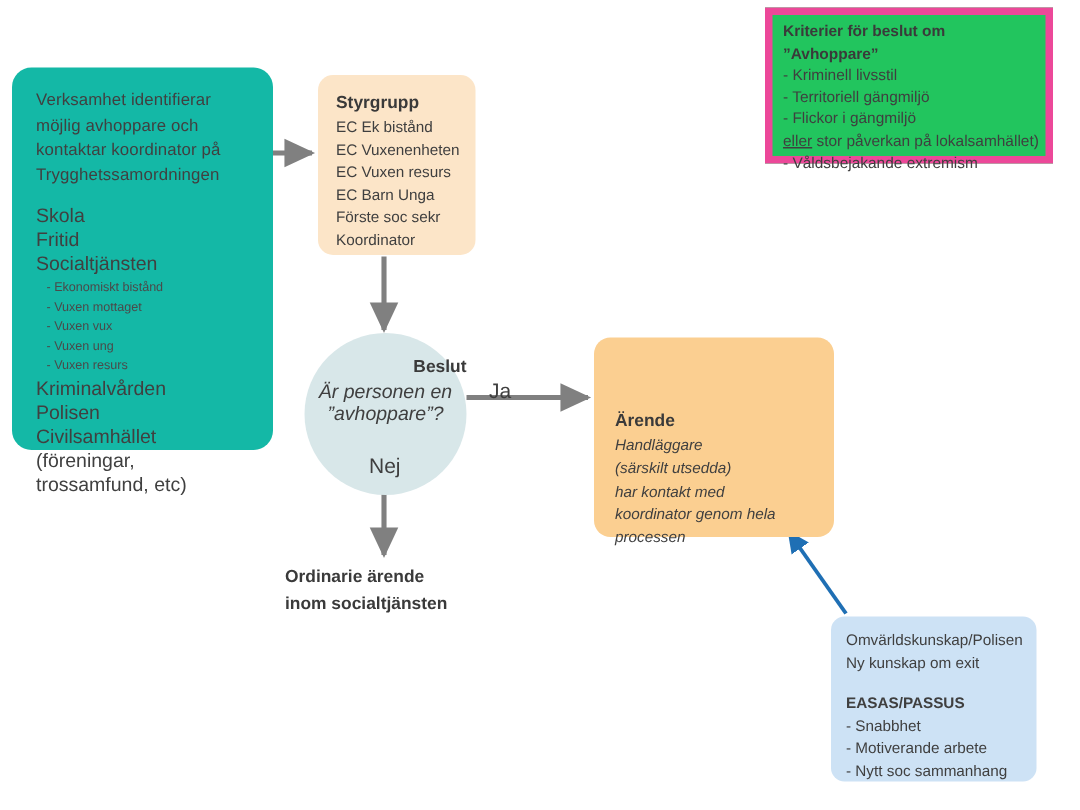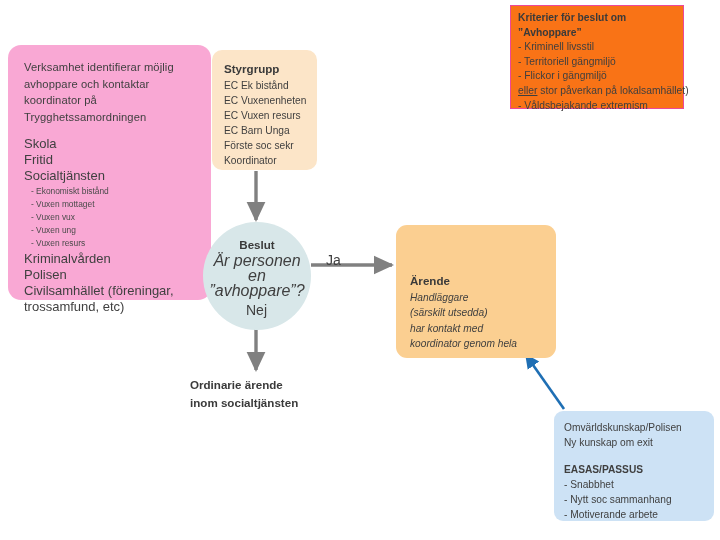--- a/index.html
+++ b/index.html
@@ -22,23 +22,23 @@
   }
   .node {
     position: absolute;
     box-sizing: border-box;
   }
 
   
   #verksamhet-box {
     left: 8px;
     top: 45px;
-    width: 203px;
+    width: 174px;
     height: 255px;
-    background: #f9a8d4;
+    background: #14b8a6;
     border-radius: 13px;
     padding: 14px 12px 10px 16px;
   }
   #verksamhet-box .head {
     font-size: 11.2px;
     line-height: 16.5px;
     color: #404040;
     letter-spacing: .1px;
   }
   #verksamhet-box .spacer { height: 11px; }
@@ -74,24 +74,24 @@
   #styrgrupp-box .row {
     font-size: 10.2px;
     line-height: 15.1px;
     color: #3f3f3f;
   }
 
   
   #criteria-box {
     left: 510px;
     top: 5px;
-    width: 174px;
+    width: 192px;
     height: 104px;
-    background: #f97316;
-    border: 1px solid #ec4899;
+    background: #22c55e;
+    border: 5px solid #ec4899;
     padding: 5px 6px 4px 7px;
   }
   #criteria-box .ctitle {
     font-size: 10.3px;
     line-height: 14.6px;
     color: #3a3a3a;
     font-weight: 600;
   }
   #criteria-box .crow {
     font-size: 10.3px;
@@ -110,23 +110,24 @@
     background: #d8e7e9;
     border-radius: 50%;
     text-align: center;
     padding-top: 14px;
   }
   #beslut-circle .btitle {
     font-size: 11.6px;
     font-weight: bold;
     color: #3a3a3a;
     line-height: 17px;
+    text-align: right;
   }
   #beslut-circle .bq {
-    font-size: 16px;
+    font-size: 13px;
     font-style: italic;
     color: #3f3f3f;
     line-height: 15px;
   }
 
   
   #arende-box {
     left: 396px;
     top: 225px;
     width: 160px;
@@ -146,21 +147,21 @@
     font-size: 10.2px;
     line-height: 15.3px;
     color: #3f3f3f;
     font-style: italic;
   }
 
   
   #omvarld-box {
     left: 554px;
     top: 411px;
-    width: 160px;
+    width: 137px;
     height: 110px;
     background: #cde2f5;
     border-radius: 9px;
     padding: 9px 6px 6px 10px;
   }
   #omvarld-box .orow {
     font-size: 10.2px;
     line-height: 15.3px;
     color: #3f3f3f;
   }
@@ -269,30 +270,31 @@
     <div class="bq">Är personen en</div>
     <div class="bq">”avhoppare”?</div>
   </div>
 
   <div class="node" id="arende-box">
     <div class="atitle">Ärende</div>
     <div class="arow">Handläggare</div>
     <div class="arow">(särskilt utsedda)</div>
     <div class="arow">har kontakt med</div>
     <div class="arow">koordinator genom hela</div>
+    <div class="arow">processen</div>
   </div>
 
   <div class="node" id="omvarld-box">
     <div class="orow">Omvärldskunskap/Polisen</div>
     <div class="orow">Ny kunskap om exit</div>
     <div class="ospacer"></div>
     <div class="ohead">EASAS/PASSUS</div>
     <div class="orow">- Snabbhet</div>
+    <div class="orow">- Motiverande arbete</div>
     <div class="orow">- Nytt soc sammanhang</div>
-    <div class="orow">- Motiverande arbete</div>
   </div>
 
   <div class="node" id="ordinarie-text">
     <div>Ordinarie ärende</div>
     <div>inom socialtjänsten</div>
   </div>
 
   <div class="edge-label" id="label-ja">Ja</div>
   <div class="edge-label" id="label-nej">Nej</div>
 

